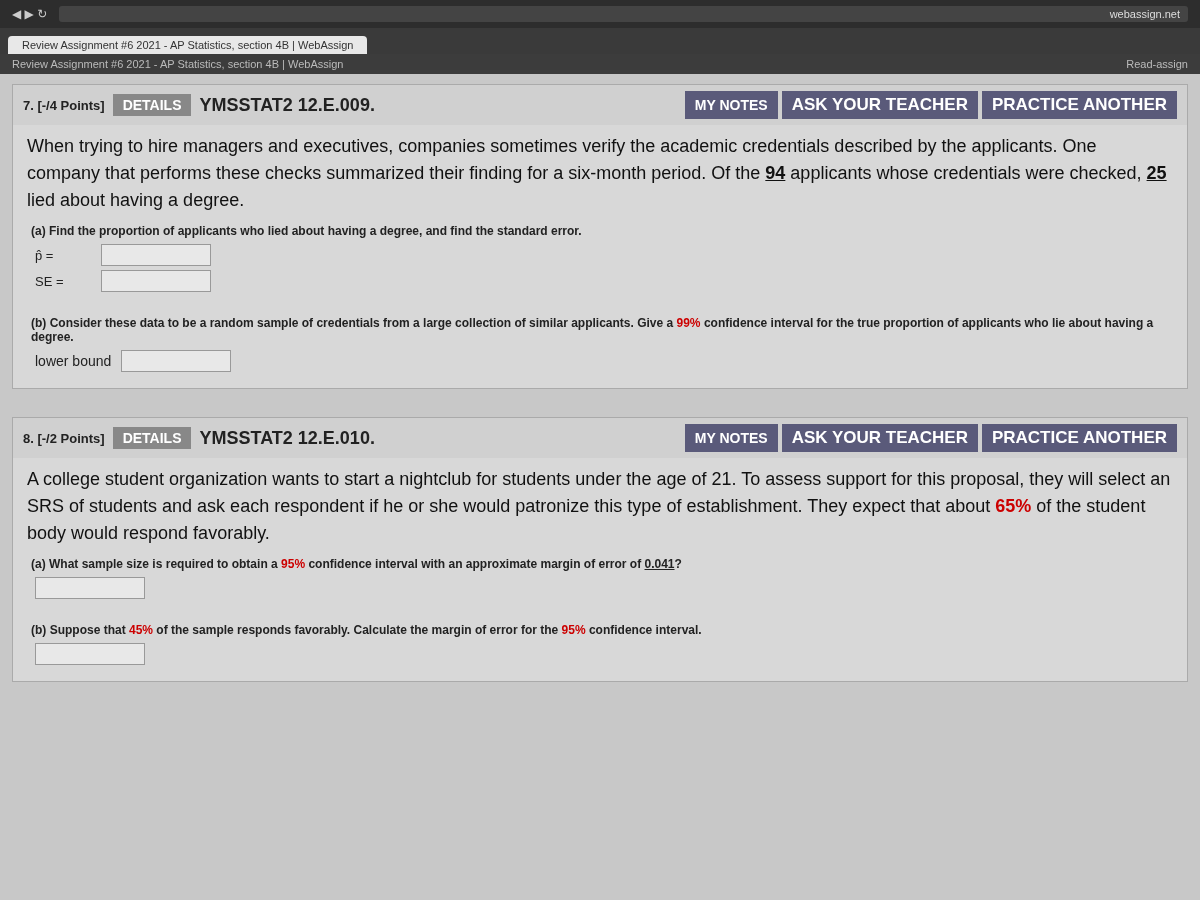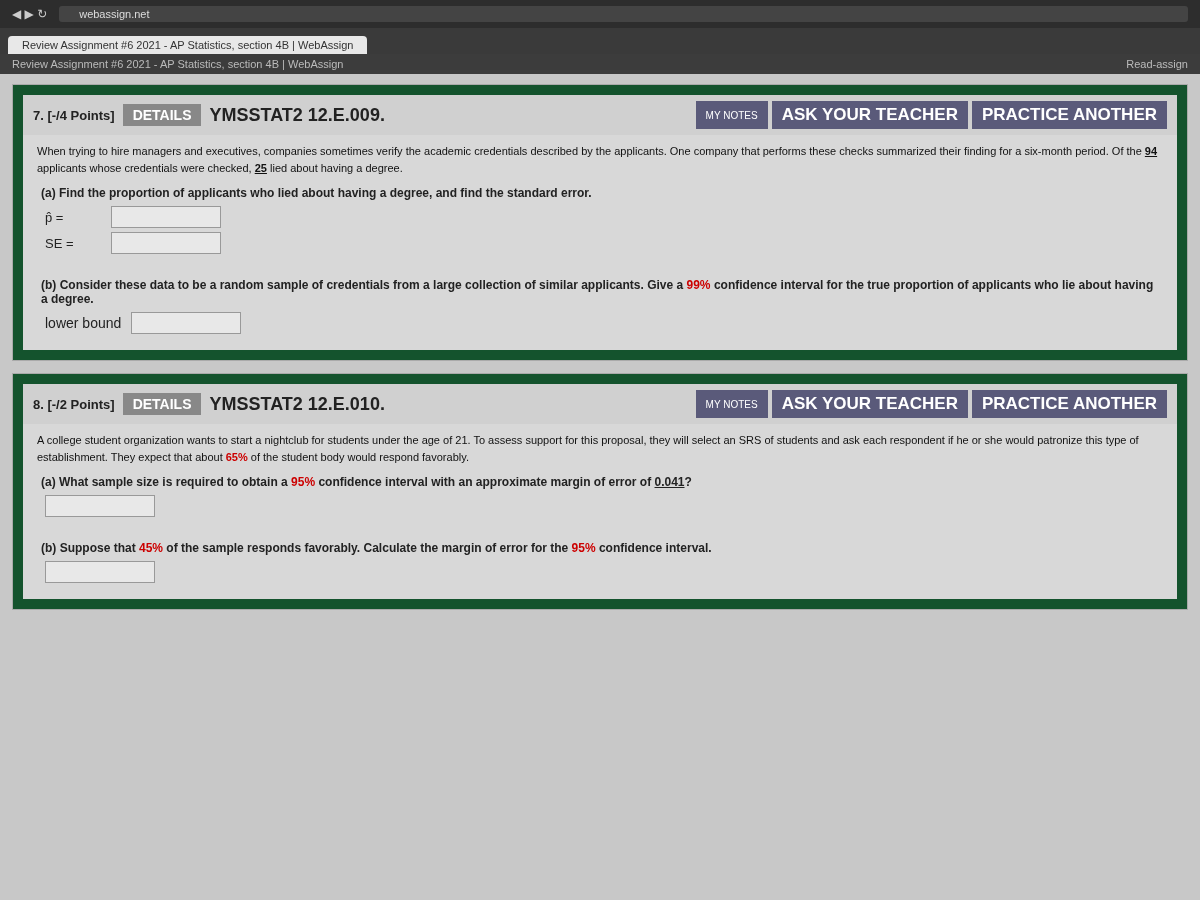--- a/index.html
+++ b/index.html
@@ -15,25 +15,25 @@
       padding: 4px 12px;
       font-size: 12px;
       display: flex;
       align-items: center;
       gap: 12px;
       height: 28px;
     }
     .browser-bar .url {
       background: #444;
       color: #ddd;
-      padding: 2px 20px;
+      padding: 2px 8px;
       border-radius: 3px;
       font-size: 11px;
       flex: 1;
-      text-align: left;
+      text-align: right;
     }
     .tab-bar {
       background: #3a3a3a;
       padding: 3px 8px 0;
       display: flex;
       align-items: flex-end;
       height: 26px;
     }
     .tab-bar .tab {
       background: #e8e8e8;
@@ -52,22 +52,22 @@
       justify-content: space-between;
     }
     .main-content {
       background: #c8c8c8;
       padding: 10px 12px;
       min-height: 845px;
     }
     .question-block {
       background: #14532d;
       border: 1px solid #aaa;
-      margin-bottom: 12px;
-      padding: 10px;
+      margin-bottom: 28px;
+      padding: 0;
     }
     .question-header {
       display: flex;
       align-items: center;
       padding: 6px 10px;
       gap: 8px;
       background: #d0d0d0;
     }
     .points-label {
       font-weight: bold;
@@ -107,21 +107,21 @@
       background: #5a5a7a;
     }
     .action-btn.practice {
       background: #5a5a7a;
     }
     .question-body {
       padding: 8px 14px 12px;
       background: #d8d8d8;
     }
     .question-text {
-      font-size: 11px;
+      font-size: 18px;
       line-height: 1.5;
       color: #111;
       margin-bottom: 10px;
     }
     .highlight {
       font-weight: bold;
       text-decoration: underline;
     }
     .sub-question {
       margin: 8px 0 6px 4px;
@@ -165,23 +165,23 @@
       font-weight: bold;
     }
     .divider {
       height: 12px;
     }
     .my-notes-btn {
       background: #5a5a7a;
       color: white;
       border: none;
       padding: 4px 10px;
-      font-size: 10px;
+      font-size: 14px;
       cursor: pointer;
-      font-weight: normal;
+      font-weight: bold;
     }
   </style>
 </head>
 <body>
 
 <div class="browser-bar">
   <span>◀ ▶ ↻</span>
   <span class="url">webassign.net</span>
 </div>
 <div class="tab-bar">

